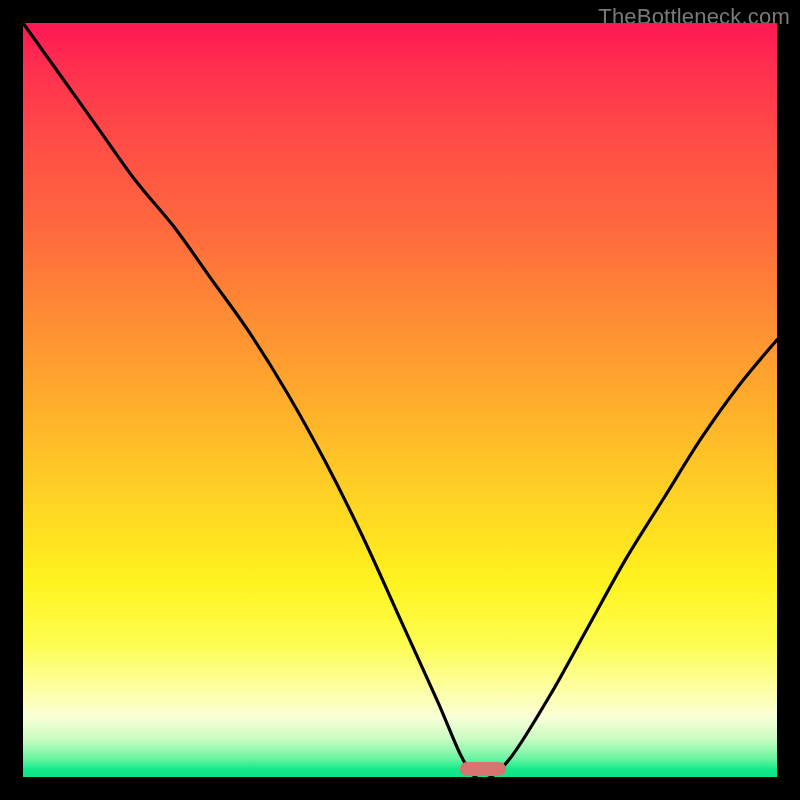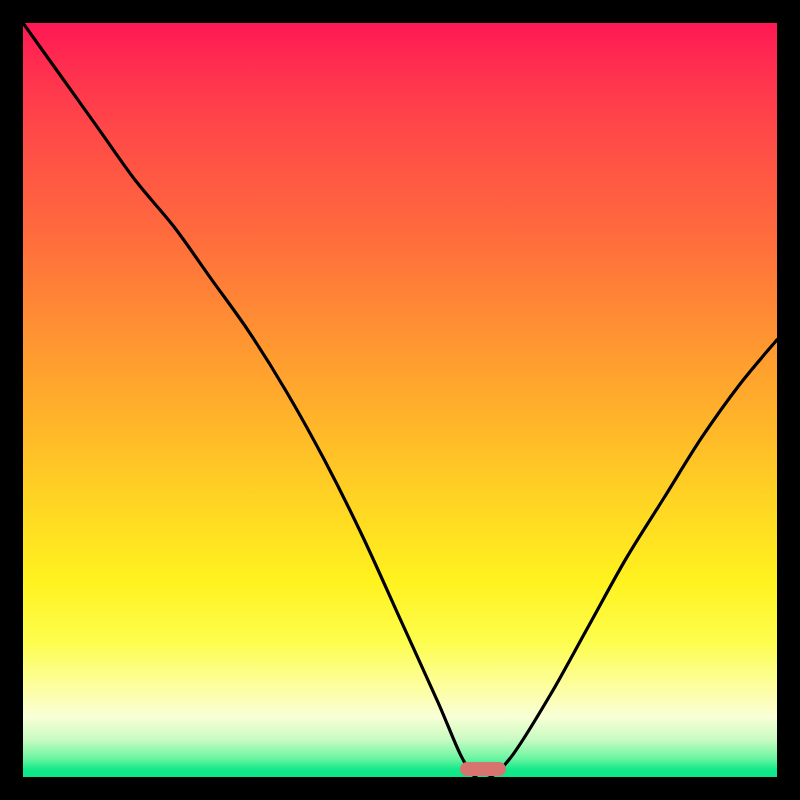--- a/index.html
+++ b/index.html
@@ -64,20 +64,21 @@
     width: 48px;
     height: 14px;
     border-radius: 7px;
     background: #d87470;
   }
 </style>
 </head>
 <body>
 
 <div class="frame">
+  <div class="watermark">TheBottleneck.com</div>
 
   <div class="plot">
     <svg class="curve" viewBox="0 0 754 754" preserveAspectRatio="none">
       <path fill="none" stroke="#000000" stroke-width="3.2" stroke-linecap="round" stroke-linejoin="round" d="M 0.00 0.00 C 6.28 8.80, 25.13 35.19, 37.70 52.78 C 50.27 70.37, 62.83 87.97, 75.40 105.56 C 87.97 123.15, 100.53 142.00, 113.10 158.34 C 125.67 174.68, 138.23 187.24, 150.80 203.58 C 163.37 219.92, 175.93 238.77, 188.50 256.36 C 201.07 273.95, 213.63 290.29, 226.20 309.14 C 238.77 327.99, 251.33 348.10, 263.90 369.46 C 276.47 390.82, 289.03 413.44, 301.60 437.32 C 314.17 461.20, 326.73 486.33, 339.30 512.72 C 351.87 539.11, 364.43 568.01, 377.00 595.66 C 389.57 623.31, 404.65 655.98, 414.70 678.60 C 424.75 701.22, 431.04 718.81, 437.32 731.38 C 443.60 743.95, 447.37 750.23, 452.40 754.00 C 457.43 757.77, 461.20 757.77, 467.48 754.00 C 473.76 750.23, 480.05 745.20, 490.10 731.38 C 500.15 717.56, 515.23 692.42, 527.80 671.06 C 540.37 649.70, 552.93 625.82, 565.50 603.20 C 578.07 580.58, 590.63 556.70, 603.20 535.34 C 615.77 513.98, 628.33 495.13, 640.90 475.02 C 653.47 454.91, 666.03 433.55, 678.60 414.70 C 691.17 395.85, 703.73 378.26, 716.30 361.92 C 728.87 345.58, 747.72 324.22, 754.00 316.68"></path>
     </svg>
     <div class="minmark" style="left: 437.32px; width: 45.24px; bottom: 1px; background: rgb(216, 116, 112);"></div>
   </div>
 </div>
 
 </body></html>

